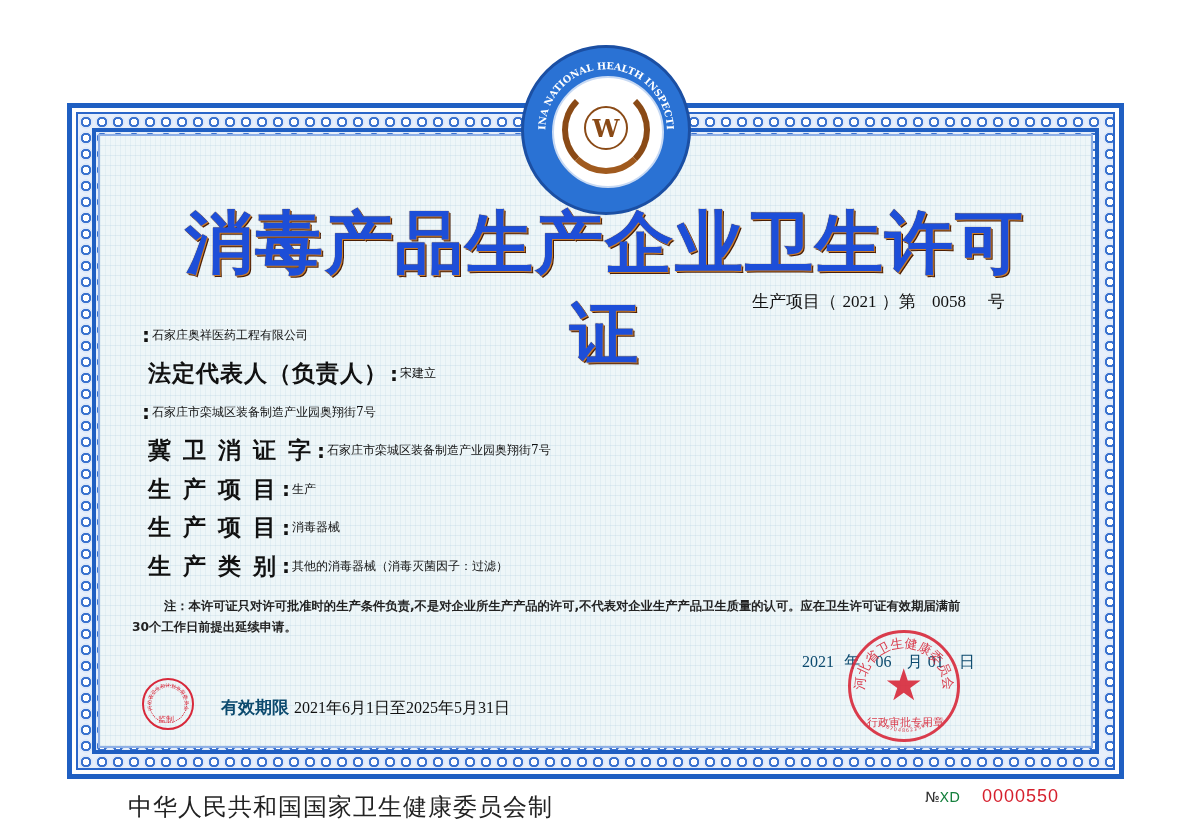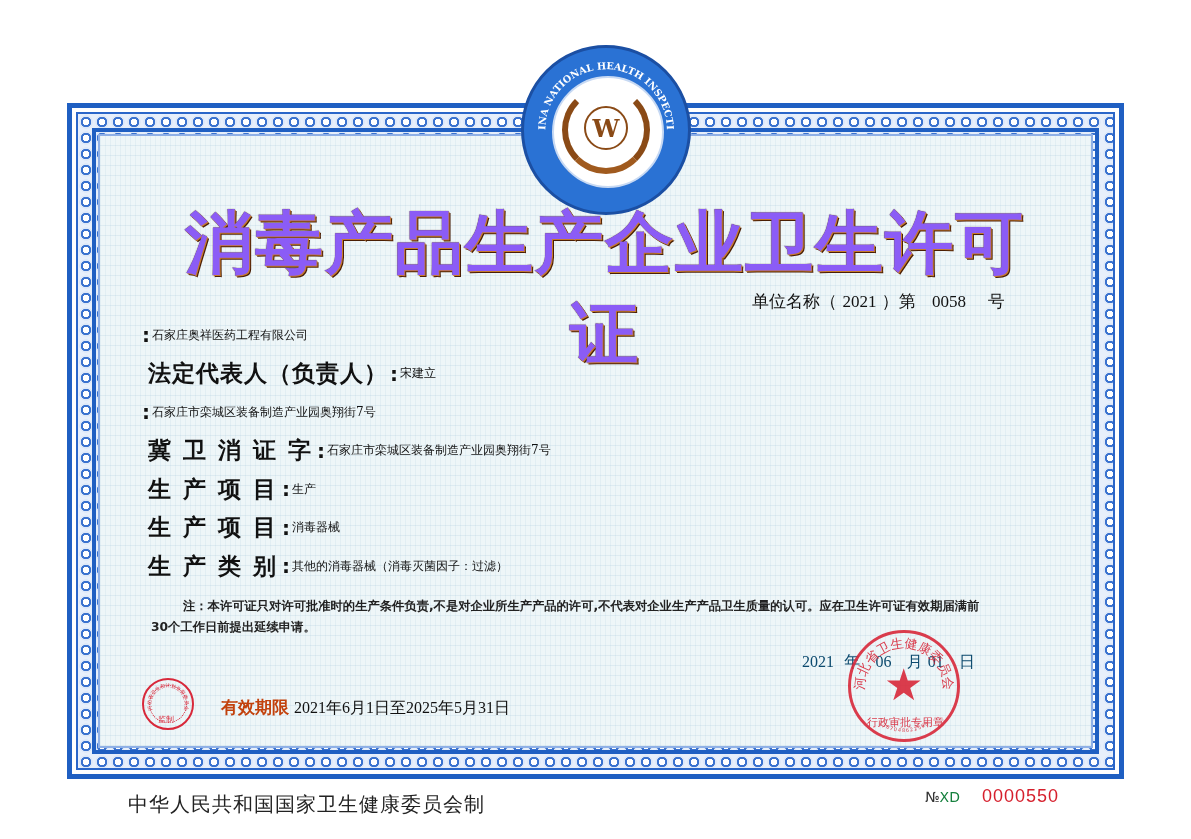--- a/index.html
+++ b/index.html
@@ -48,43 +48,43 @@
   }
   .emblem-core {
     position: absolute; left: 30px; top: 28px; width: 44px; height: 44px; border-radius: 50%;
     border: 2px solid #8a4a16; box-sizing: border-box; display: flex; align-items: center; justify-content: center;
     font-size: 24px; font-weight: bold; color: #8a4a16; font-family: "DejaVu Serif", serif;
   }
   .title {
     position: absolute; left: 170px; top: 198px; width: 870px; text-align: center;
     font-size: 68px; font-weight: bold; letter-spacing: 2px; z-index: 6;
     font-family: Liberation Sans, sans-serif;
-    color: #8b5cf6;
+    color: #1d4ed8;
     text-shadow: 1px 1px 0 #c77a2c, 2px 2px 0 #4a1e04, 0 0 1px #3a1503;
   }
   .cert-no {
     position: absolute; left: 752px; top: 290px; font-size: 17px; color: #111; z-index: 6;
     font-family: "DejaVu Sans", sans-serif; white-space: pre;
   }
   .cert-no .num { font-family: "Liberation Serif", serif; font-size: 17px; }
   .fields { position: absolute; left: 148px; top: 316px; z-index: 6; }
   .field-row { height: 38.5px; display: flex; align-items: center; white-space: nowrap; }
   .field-label {
     font-family: "DejaVu Sans", sans-serif; font-weight: bold; font-size: 23px; color: #111;
   }
   .field-label.spaced { letter-spacing: 12px; }
   .colon { font-weight: bold; font-size: 20px; color: #111; margin: 0 2px 0 -6px; }
   .field-value { font-family: "DejaVu Serif", "Liberation Serif", serif; font-size: 12px; color: #111; }
   .note {
-    position: absolute; left: 151px; top: 596px; width: 920px; z-index: 6;
+    position: absolute; left: 132px; top: 596px; width: 920px; z-index: 6;
     font-size: 12.3px; font-weight: bold; color: #222; line-height: 21px;
   }
   .note .indent { padding-left: 32px; }
   .validity { position: absolute; left: 221px; top: 696px; z-index: 6; white-space: nowrap; }
-  .validity .lbl { font-weight: bold; font-size: 17px; color: #c2410c; }
+  .validity .lbl { font-weight: bold; font-size: 17px; color: #0c4a6e; }
   .validity .val { font-family: "Liberation Serif", serif; font-size: 16px; color: #111; }
   .issue-date {
     position: absolute; left: 802px; top: 652px; z-index: 6; font-size: 16px; white-space: pre; color: #0c4a6e;
   }
   .issue-date .n { font-family: "Liberation Serif", serif; }
   .seal-big {
     position: absolute; left: 848px; top: 630px; width: 112px; height: 112px; border-radius: 50%;
     border: 3px solid #d8283a; box-sizing: border-box; z-index: 7; opacity: 0.9;
   }
   .seal-big .arc {
@@ -99,21 +99,21 @@
   .seal-small {
     position: absolute; left: 142px; top: 678px; width: 52px; height: 52px; border-radius: 50%;
     border: 2px solid #d8283a; box-sizing: border-box; z-index: 7;
   }
   .seal-small .txt { position: absolute; left: 14px; top: 34px; font-size: 8px; color: #d8283a; }
   .seal-small .inner {
     position: absolute; left: 5px; top: 5px; width: 38px; height: 38px; border-radius: 50%;
     border: 1px dotted #d8283a; box-sizing: border-box;
   }
   .footer-issuer {
-    position: absolute; left: 128px; top: 791px; font-size: 20px; color: #222;
+    position: absolute; left: 128px; top: 791px; font-size: 24px; color: #222;
     font-family: Liberation Mono, monospace; letter-spacing: 1px;
   }
   .serial {
     position: absolute; left: 925px; top: 786px; white-space: pre;
   }
   .serial .no { font-size: 14px; color: #333; }
   .serial .xd { font-size: 14px; color: #15803d; }
   .serial .digits { font-family: "Liberation Sans", sans-serif; font-size: 18px; color: #d61f2c; margin-left: 22px; letter-spacing: 1px; }
 </style>
 </head>
@@ -139,21 +139,21 @@
     </text>
   </svg>
   <div class="emblem-center">
     <div class="emblem-wreath"></div>
     <div class="emblem-core">W</div>
   </div>
 </div>
 
 <div class="title">消毒产品生产企业卫生许可证</div>
 
-<div class="cert-no"><span>单位名称（</span> <span class="num">2021</span> <span>）第</span>   <span class="num">0058</span>    <span>号</span></div>
+<div class="cert-no"><span>生产项目（</span> <span class="num">2021</span> <span>）第</span>   <span class="num">0058</span>    <span>号</span></div>
 
 <div class="fields">
   <div class="field-row">
     <span class="colon">:</span>
     <span class="field-value">石家庄奥祥医药工程有限公司</span>
   </div>
   <div class="field-row">
     <span class="field-label" style="letter-spacing:1px">法定代表人（负责人）</span>
     <span class="colon" style="margin-left:2px">:</span>
     <span class="field-value">宋建立</span>

